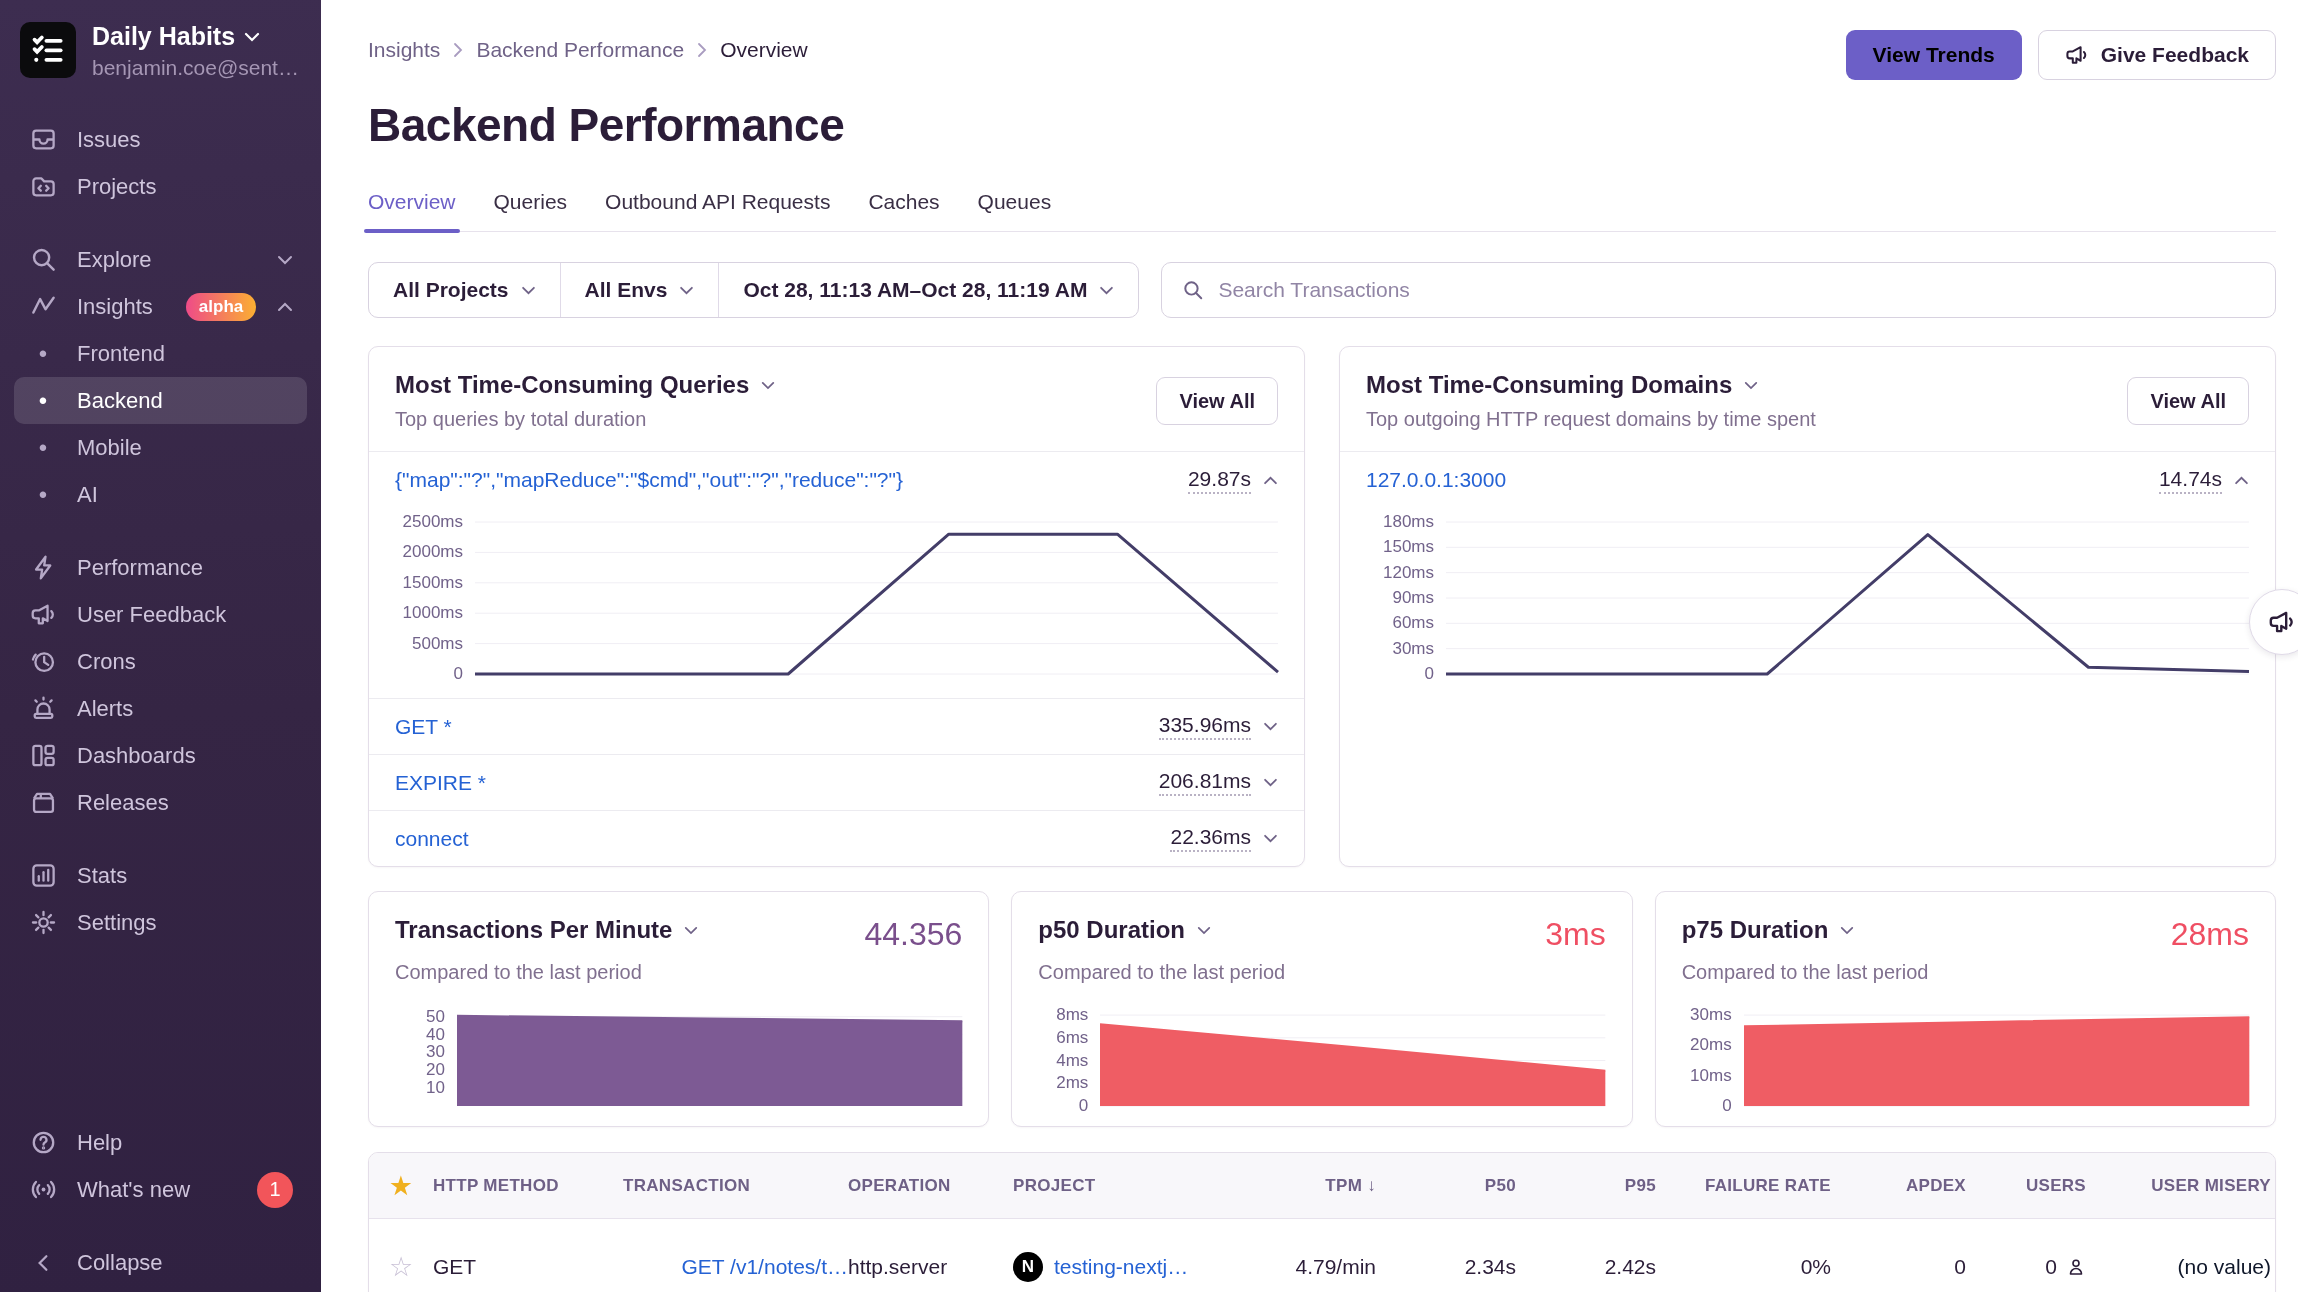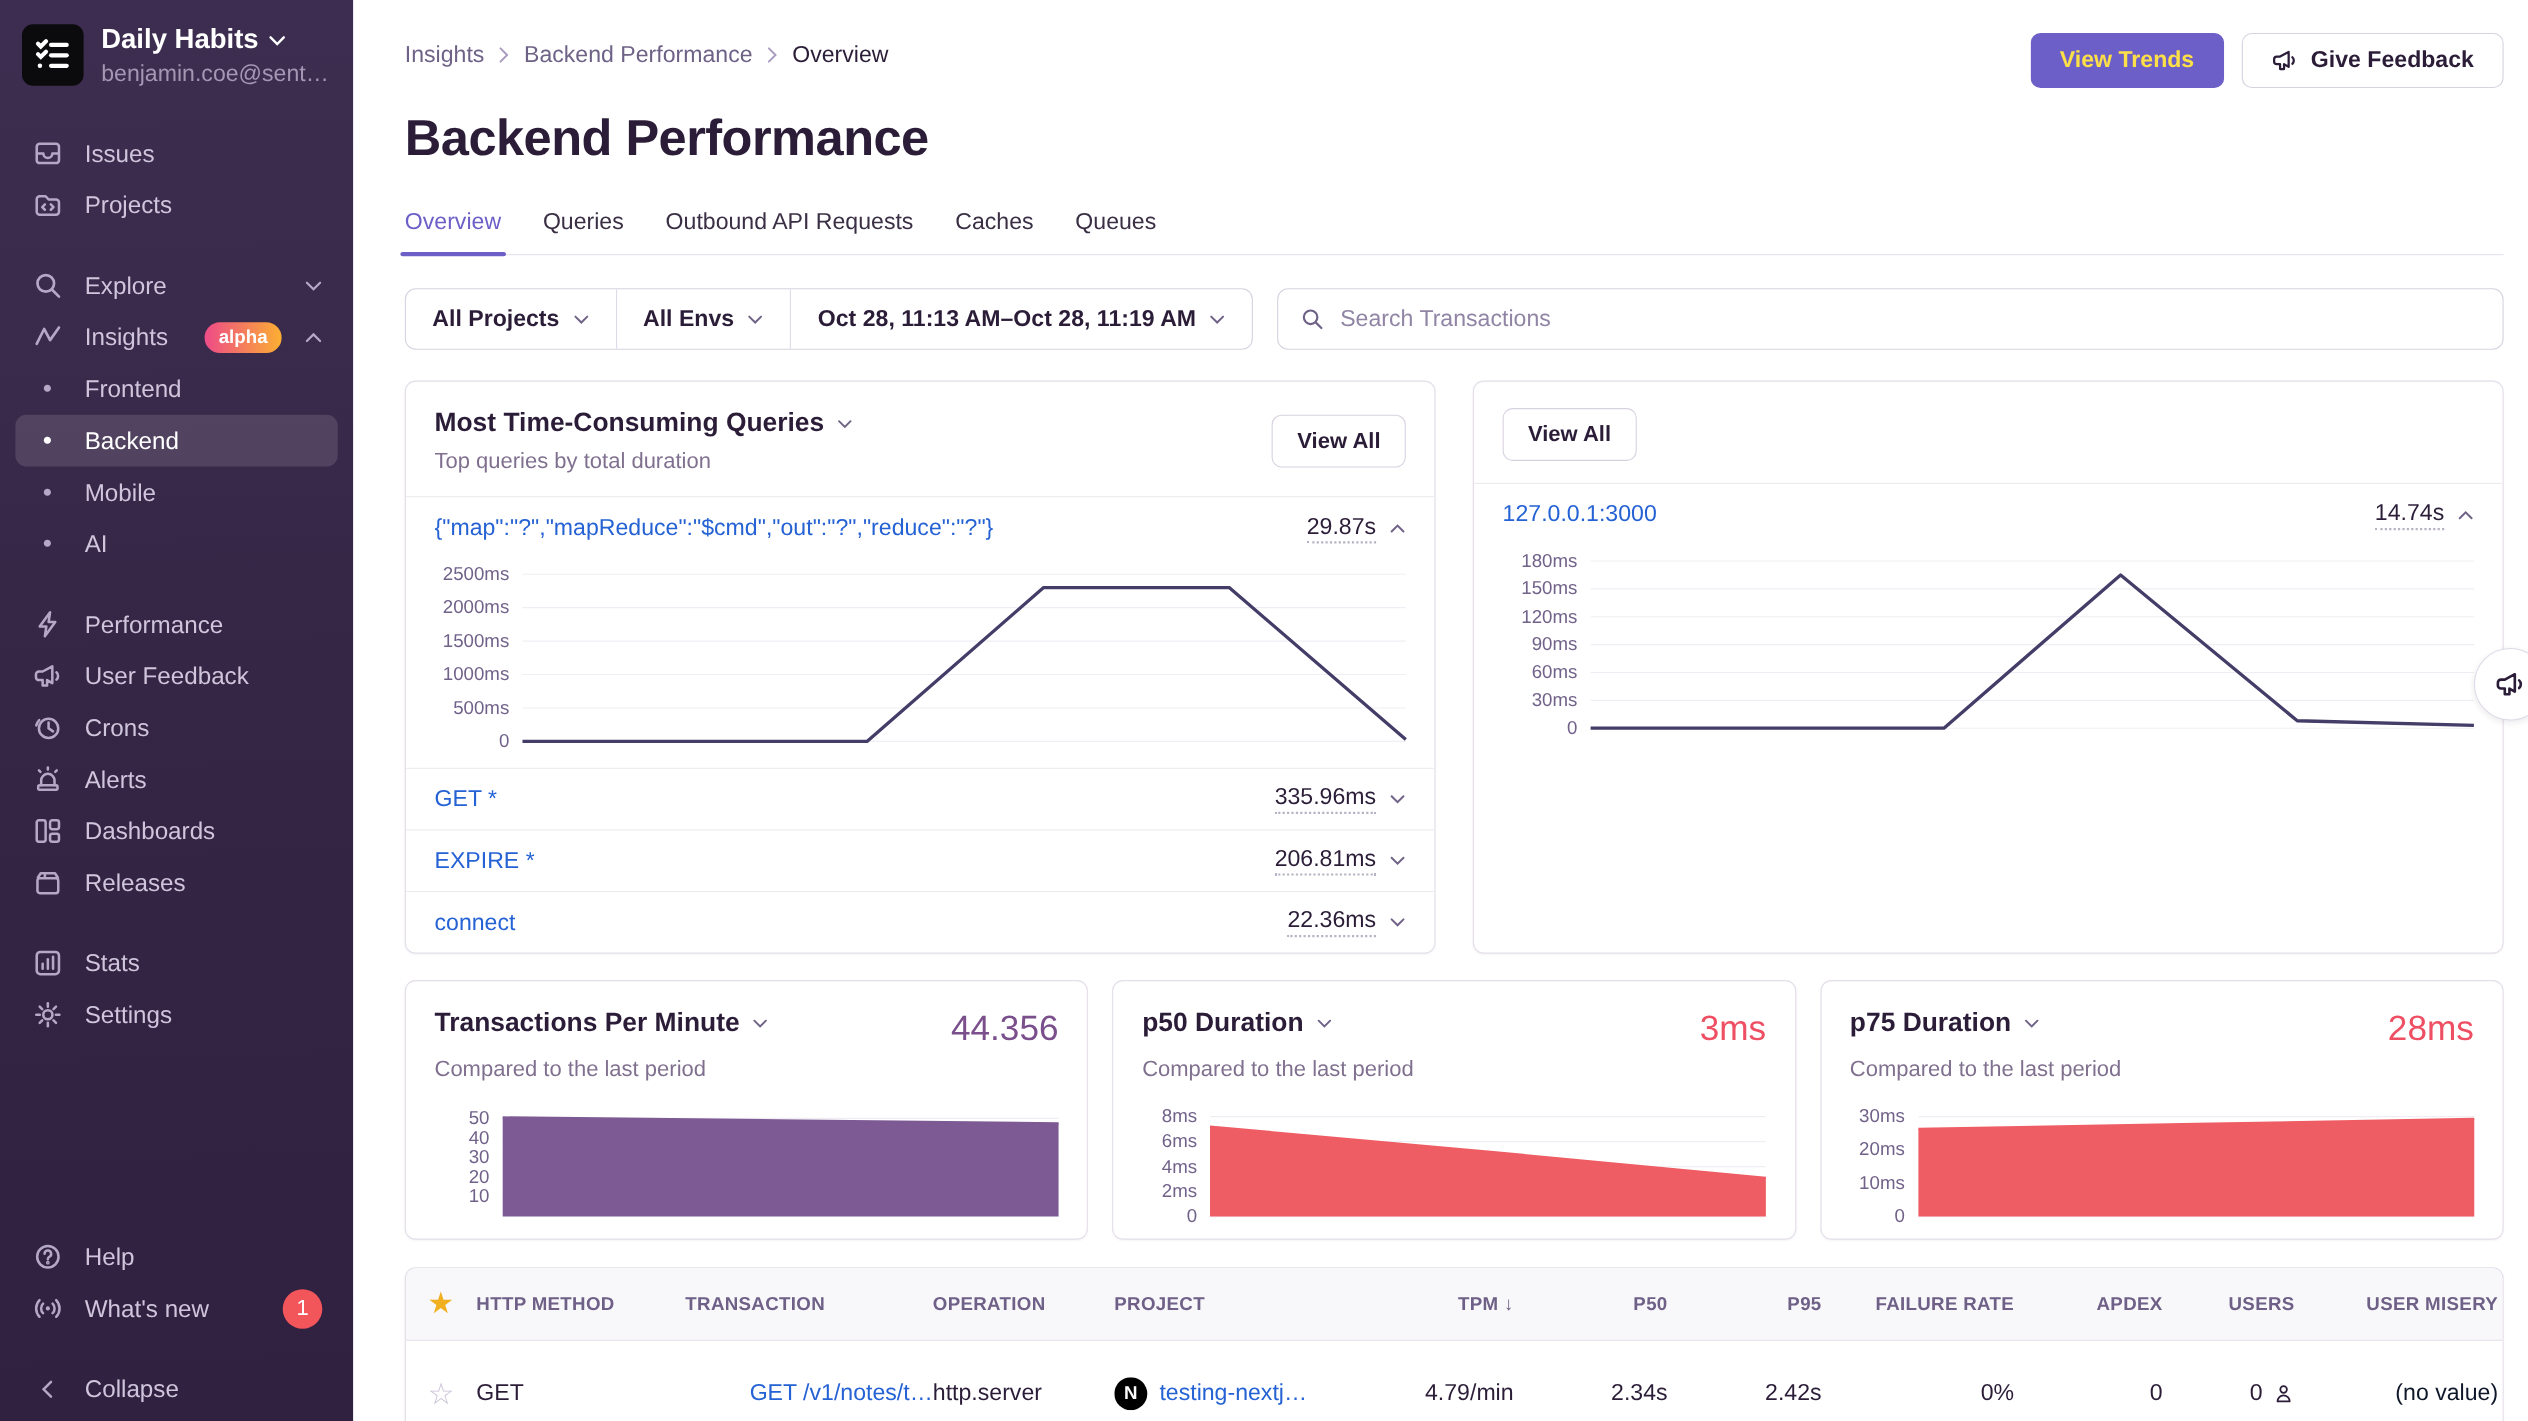--- a/index.html
+++ b/index.html
@@ -33,21 +33,21 @@
   svg.sicon { display:block; }
 
   
   .main { flex:1; min-width:0; padding:0 22px 0 47px; position:relative; }
   .topbar { margin-top:30px; display:flex; align-items:flex-start; justify-content:space-between; }
   .crumbs { display:flex; align-items:center; gap:13px; font-size:21px; color:#6f6287; padding-top:8px; }
   .crumb.current { color:#2b1d38; }
   .crumb-sep { color:#a99cc0; display:flex; }
   .actions { display:flex; gap:16px; }
   .btn { display:flex; align-items:center; gap:12px; height:50px; padding:0 26px; border-radius:9px; font-size:21px; font-weight:700; cursor:pointer; border:1px solid transparent; }
-  .btn-primary { background:#6c5fc7; color:#fde047; }
+  .btn-primary { background:#6c5fc7; color:#000000; }
   .btn-default { background:#ffffff; color:#2b1d38; border-color:#d8d2e0; }
   .page-title { margin-top:18px; font-size:46px; font-weight:700; letter-spacing:-0.5px; color:#2b1d38; }
   .tabs { margin-top:38px; display:flex; gap:38px; border-bottom:1px solid #e7e2ec; }
   .tab { font-size:21px; color:#3a2f45; padding-bottom:17px; position:relative; cursor:pointer; }
   .tab.active { color:#6c5fc7; }
   .tab.active::after { content:""; position:absolute; left:-4px; right:-4px; bottom:-2px; height:4px; border-radius:3px; background:#6c5fc7; }
 
   .filter-row { margin-top:30px; display:flex; gap:22px; }
   .seg-control { display:flex; align-items:center; height:56px; border:1px solid #d8d2e0; border-radius:10px; background:#fff; }
   .seg { display:flex; align-items:center; gap:12px; padding:0 24px; font-size:21px; font-weight:700; color:#2b1d38; cursor:pointer; height:100%; }
@@ -524,20 +524,31 @@
                 <svg width="15" height="9" viewBox="0 0 16 10">
                   <polyline points="2,2 8,8 14,2" fill="none" stroke="currentColor" stroke-width="2" stroke-linecap="round"></polyline>
                 </svg>
               </span>
           </span>
         </div>
       </div>
 
       <div class="card">
         <div class="card-head">
+          <div>
+            <div class="card-title-row">
+              <span>Most Time-Consuming Domains</span>
+              <span class="chev">
+                  <svg width="14" height="9" viewBox="0 0 16 10">
+                    <polyline points="2,2 8,8 14,2" fill="none" stroke="currentColor" stroke-width="2" stroke-linecap="round"></polyline>
+                  </svg>
+                </span>
+            </div>
+            <div class="card-sub">Top outgoing HTTP request domains by time spent</div>
+          </div>
           <button class="btn-viewall">View All</button>
         </div>
         <div class="q-row">
           <span class="q-link">127.0.0.1:3000</span>
           <span class="q-val">
             <span class="q-num">14.74s</span>
             <span class="q-chev">
                 <svg width="15" height="9" viewBox="0 0 16 10">
                   <polyline points="2,8 8,2 14,8" fill="none" stroke="currentColor" stroke-width="2" stroke-linecap="round"></polyline>
                 </svg>

